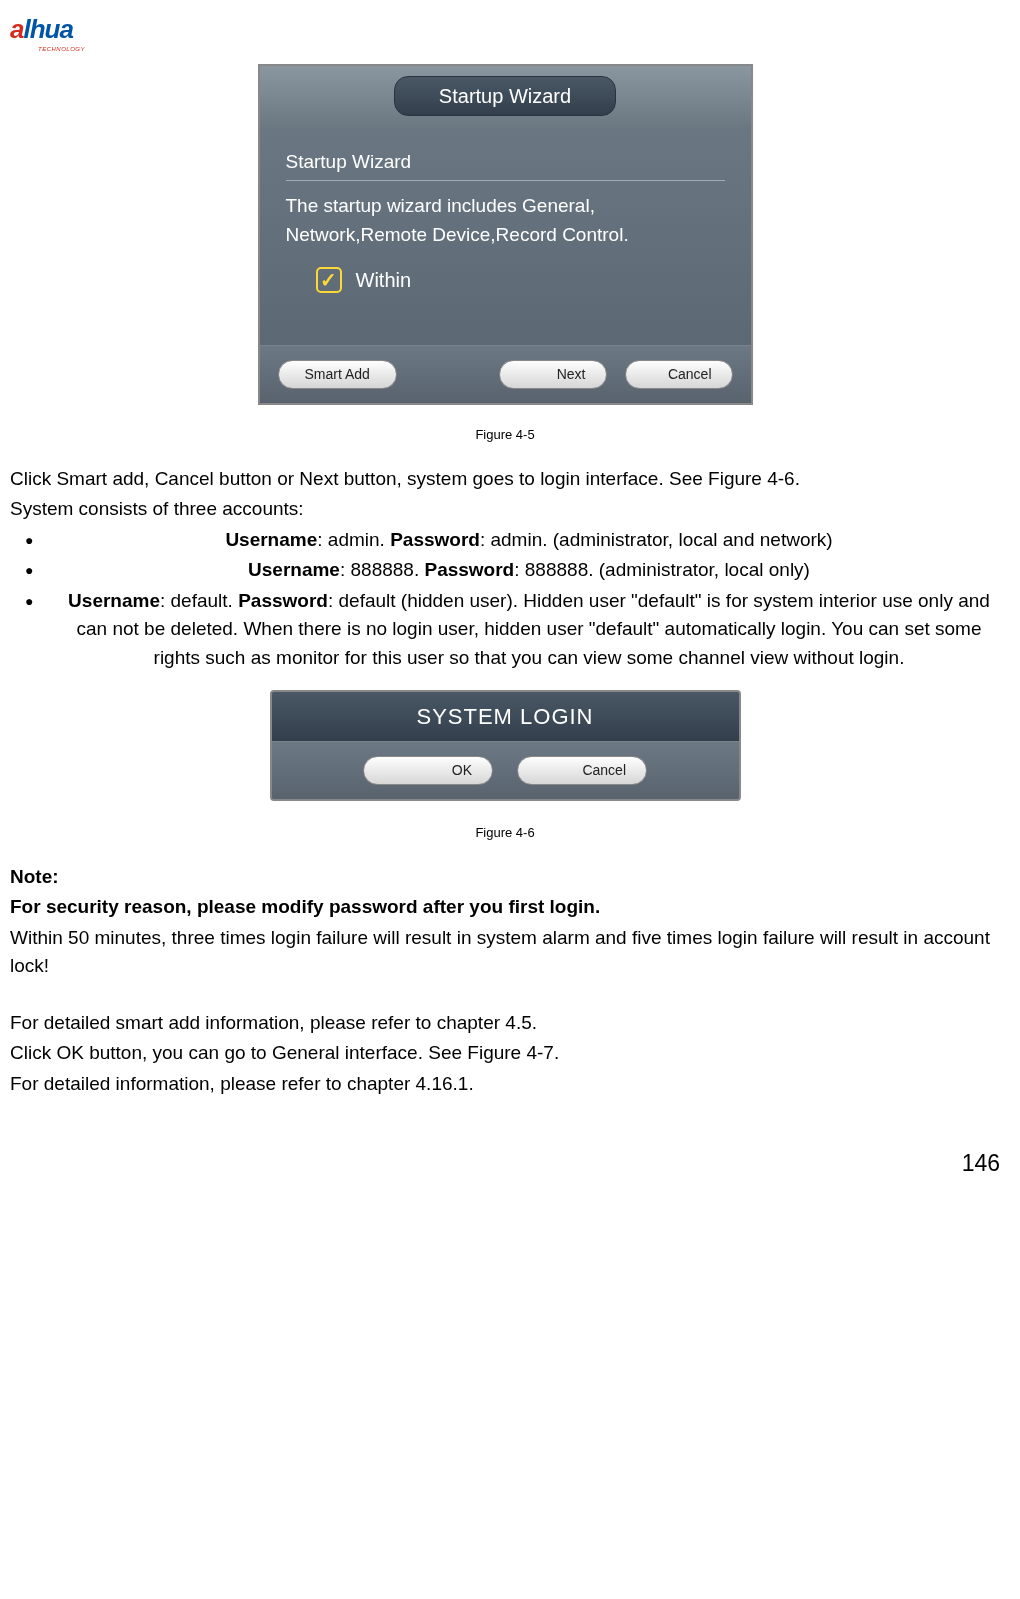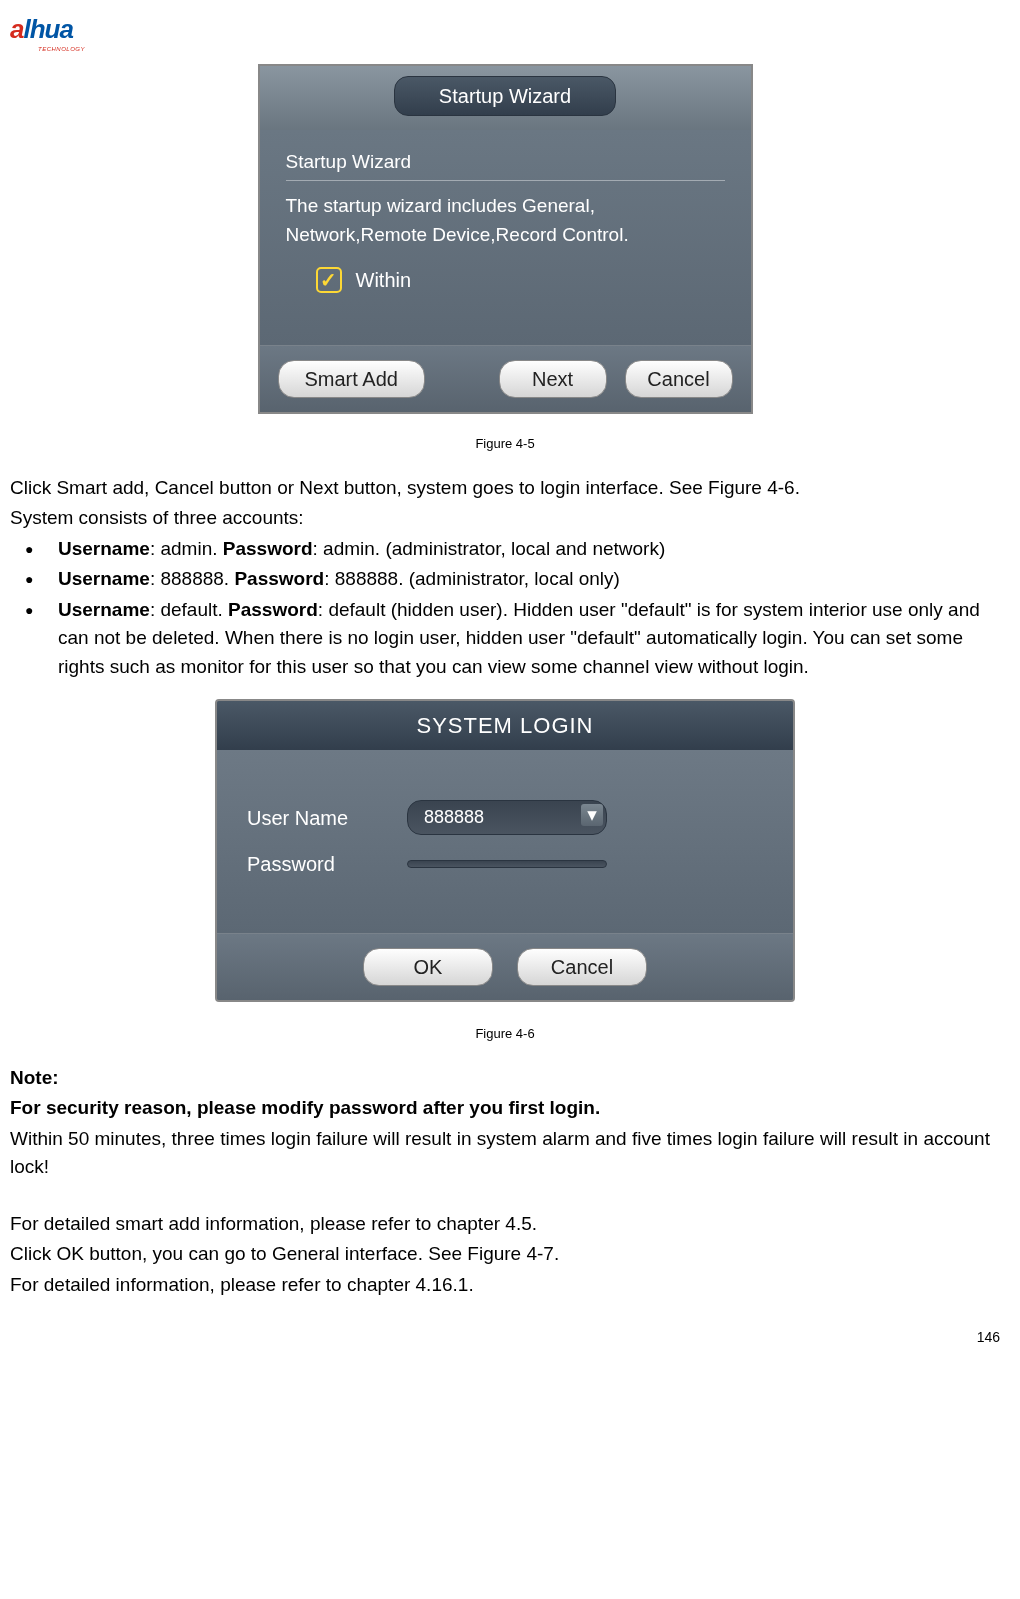--- a/index.html
+++ b/index.html
@@ -112,60 +112,61 @@
       padding: 14px 18px;
       display: flex;
       align-items: center;
       gap: 18px;
     }
     .pill-btn {
       background: linear-gradient(to bottom, #fefefe, #d6d6d6);
       border: 1px solid #888;
       border-radius: 16px;
       padding: 3px 20px;
-      font-size: 20px;
+      font-size: 14px;
       color: #222;
       min-width: 108px;
-      text-align: center;
+      text-align: right;
     }
     .pill-btn.primary {
       padding: 3px 26px;
     }
     .spacer {
       flex: 1;
     }
     .caption {
       text-align: center;
       margin: 18px 0 20px;
       font-size: 13px;
     }
     .para {
       margin: 2px 0;
     }
     .bullet-list {
       list-style: none;
       margin-left: 0;
+      text-align: center;
     }
     .bullet-list li {
       position: relative;
       padding-left: 48px;
       margin: 2px 0;
     }
     .bullet-list li::before {
       content: "●";
       position: absolute;
       left: 15px;
       font-size: 14px;
       top: 4px;
     }
     .bold {
       font-weight: bold;
     }
     .dialog-login {
-      width: 580px;
+      width: 471px;
       margin: 18px auto 22px;
       border: 2px solid #888;
       background: #636f7a;
       border-radius: 4px;
       overflow: hidden;
     }
     .login-header {
       background: linear-gradient(to bottom, #4a5866, #323e4c);
       text-align: center;
       color: white;
@@ -217,22 +218,22 @@
     .login-footer {
       background: linear-gradient(to bottom, #6c7884, #58636e);
       border-top: 1px solid rgba(255,255,255,0.2);
       padding: 14px 8px;
       display: flex;
       justify-content: center;
       gap: 24px;
     }
     .page-num {
       text-align: right;
-      margin-top: 28px;
-      font-size: 14px;
+      margin-top: 48px;
+      font-size: 23px;
     }
   </style>
 </head>
 <body>
 
 <div class="logo">
   <div class="logo-text"><span class="logo-a">a</span><span>lhua</span></div>
   <div class="logo-sub">TECHNOLOGY</div>
 </div>
 
@@ -264,37 +265,20 @@
 <p class="para">System consists of three accounts:</p>
 
 <ul class="bullet-list">
   <li><span class="bold">Username</span><span>: admin.   </span><span class="bold">Password</span><span>: admin. (administrator, local and network)</span></li>
   <li><span class="bold">Username</span><span>: 888888. </span><span class="bold">Password</span><span>: 888888. (administrator, local only)</span></li>
   <li><span class="bold">Username</span><span>: default. </span><span class="bold">Password</span><span>: default (hidden user). Hidden user "default" is for system interior use only and can not be deleted. When there is no login user, hidden user "default" automatically login. You can set some rights such as monitor for this user so that you can view some channel view without login.</span></li>
 </ul>
 
 <div class="dialog-login">
   <div class="login-header">SYSTEM LOGIN</div>
-  <div class="login-body">
-    <div class="login-row">
-      <div class="login-label">User Name</div>
-      <div class="login-input-wrap">
-        <div class="login-input">888888</div>
-        <div class="dropdown-arrow">
-          <span>▾</span>
-        </div>
-      </div>
-    </div>
-    <div class="login-row">
-      <div class="login-label">Password</div>
-      <div class="login-input-wrap">
-        <div class="login-input"></div>
-      </div>
-    </div>
-  </div>
   <div class="login-footer">
     <div class="pill-btn" style="min-width:130px">OK</div>
     <div class="pill-btn" style="min-width:130px">Cancel</div>
   </div>
 </div>
 
 <div class="caption">Figure 4-6</div>
 
 <p class="para bold">Note:</p>
 <p class="para bold">For security reason, please modify password after you first login.</p>

